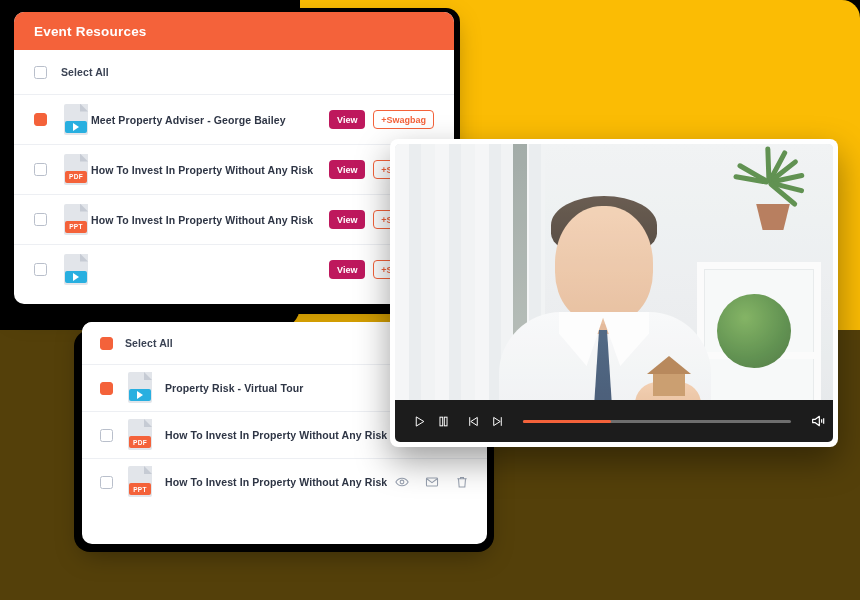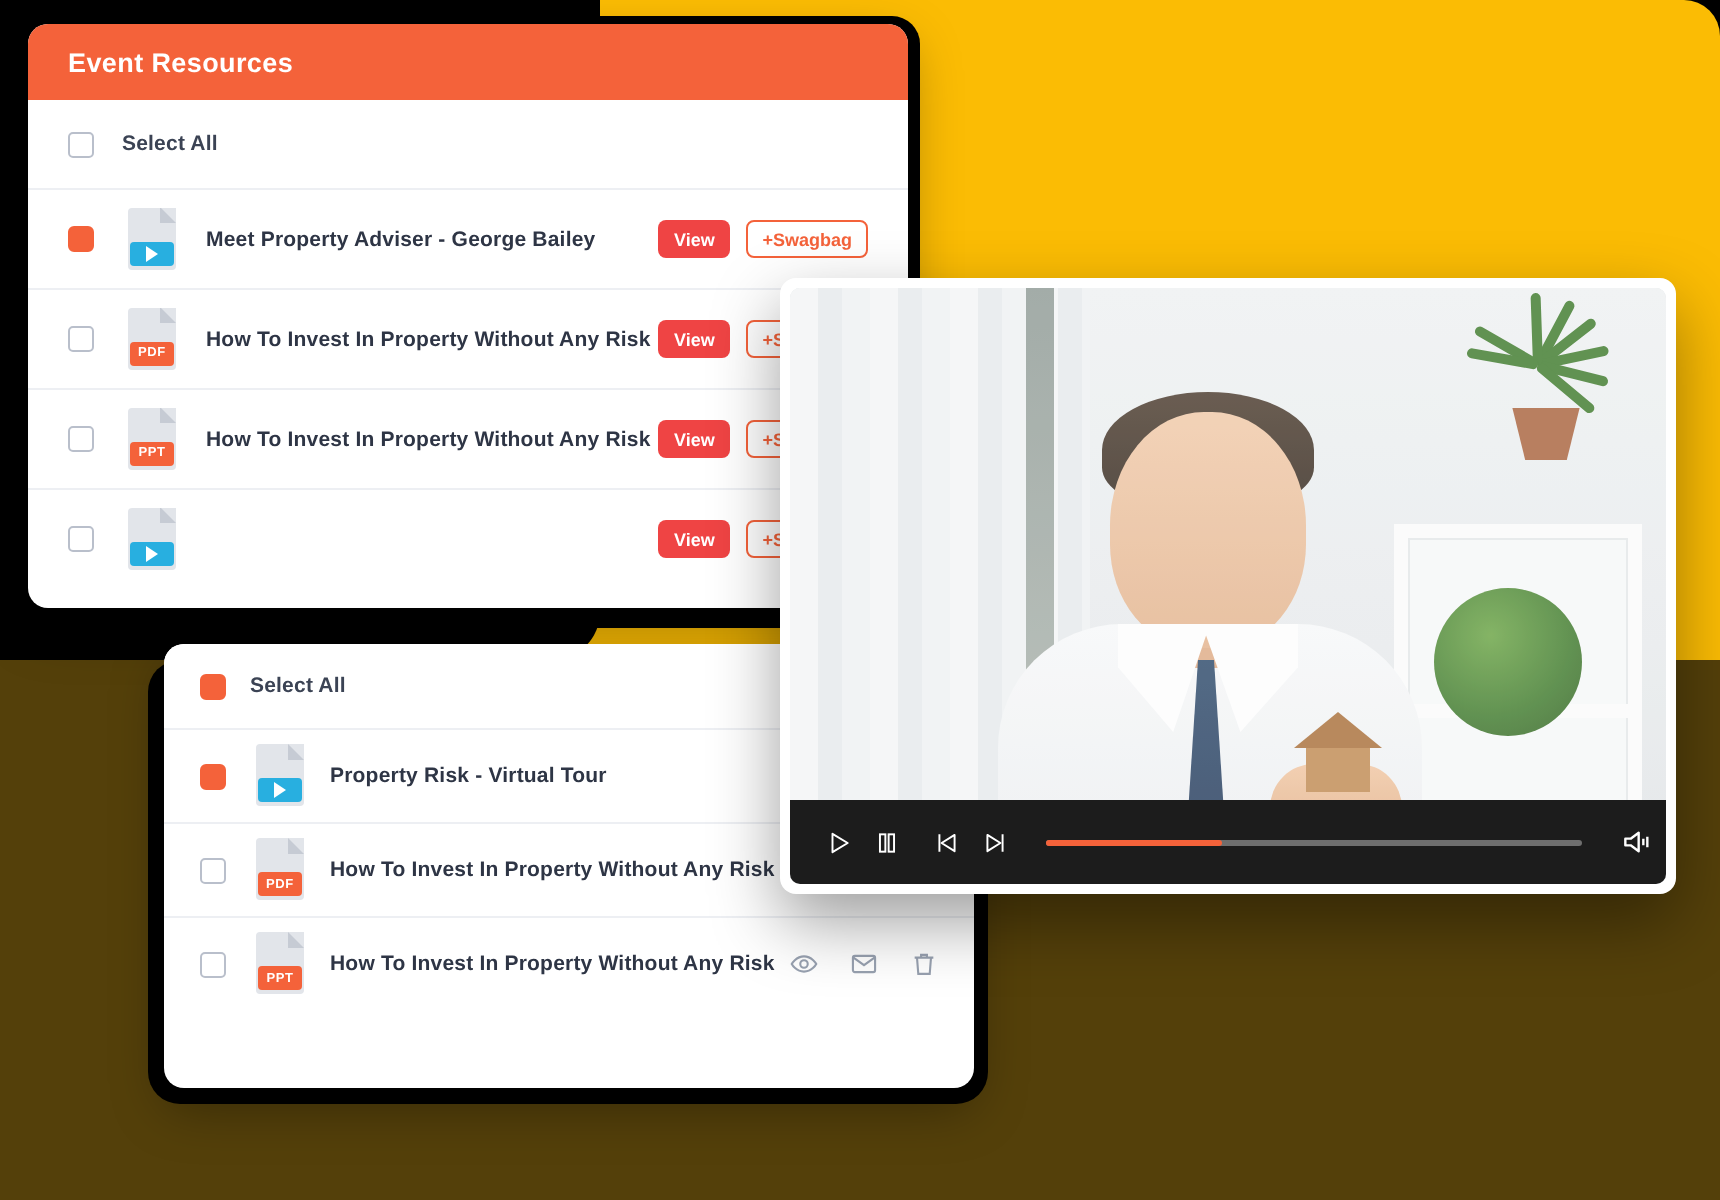--- a/index.html
+++ b/index.html
@@ -65,21 +65,21 @@
   .cbox{width:13px;height:13px;border:1.6px solid #b9bfcb;border-radius:2.5px;
         background:#fff;flex:0 0 auto;box-sizing:border-box;}
   .cbox.checked{background:#F4623A;border-color:#F4623A;border-radius:3px;}
 
   
   .rows{}
   .row{display:flex;align-items:center;border-top:1px solid #edeff3;box-sizing:border-box;}
   #card-event .row{height:50px;padding:0 20px;}
   #card-swag .row{height:47px;padding:0 18px;}
   .row-title{font-size:10.5px;font-weight:700;color:#2e3545;letter-spacing:.1px;white-space:nowrap;}
-  #card-event .row-title{margin-left:12px;}
+  #card-event .row-title{}
   #card-swag .row-title{margin-left:10px;}
   .spacer{flex:1 1 auto;}
 
   
   .fileicon{position:relative;width:30px;height:34px;margin-left:14px;flex:0 0 auto;}
   #card-swag .fileicon{margin-left:12px;}
   .fileicon .sheet{
     position:absolute;left:3px;top:1px;width:24px;height:31px;
     background:#e2e5ea;border-radius:2px 0 2px 2px;
   }
@@ -99,21 +99,21 @@
     width:0;height:0;border-left:6px solid #fff;
     border-top:4px solid transparent;border-bottom:4px solid transparent;
   }
 
   
   .btn{
     font-size:9px;font-weight:600;border-radius:4px;
     display:inline-flex;align-items:center;justify-content:center;
     box-sizing:border-box;white-space:nowrap;
   }
-  .btn-view{background:#ef4444;color:#fff;width:36px;height:19px;border:none;}
+  .btn-view{background:#be185d;color:#fff;width:36px;height:19px;border:none;}
   .btn-swag{background:#fff;color:#F4623A;border:1px solid #F4623A;height:19px;padding:0 7px;}
   .btn-gap{margin-left:8px;}
 
   
   .actions{display:flex;align-items:center;gap:16px;}
   .act{width:14px;height:14px;color:#98a1b0;display:block;}
   .act svg{display:block;width:14px;height:14px;}
 
   
   #video-player{

